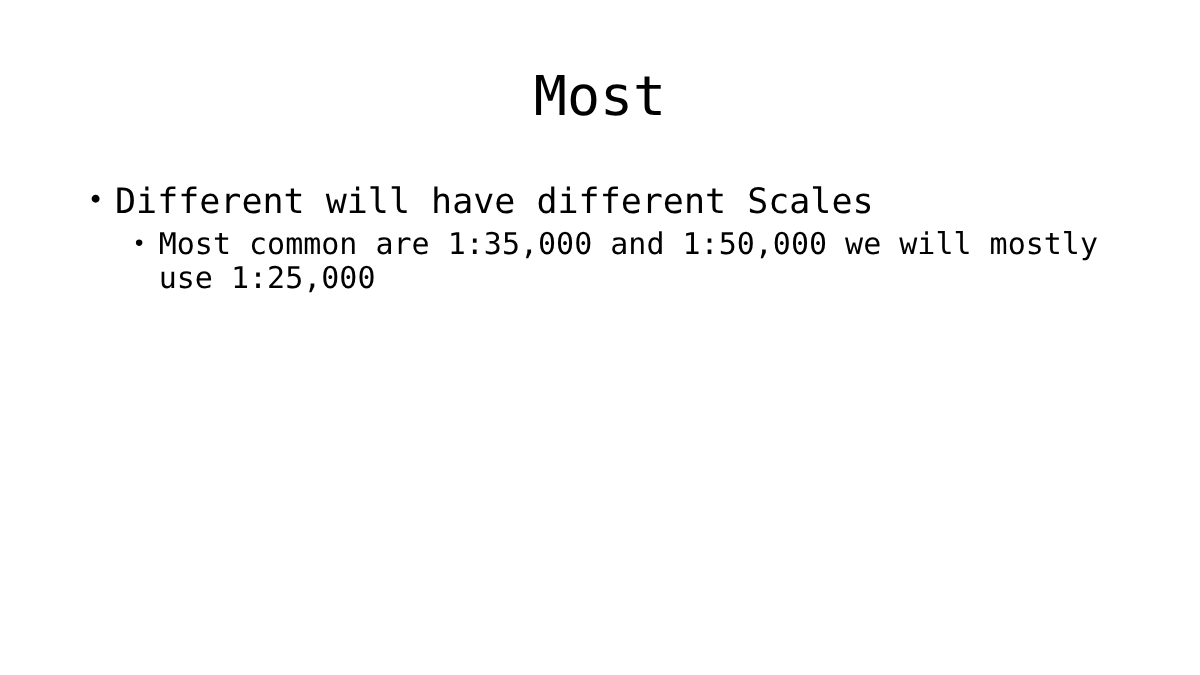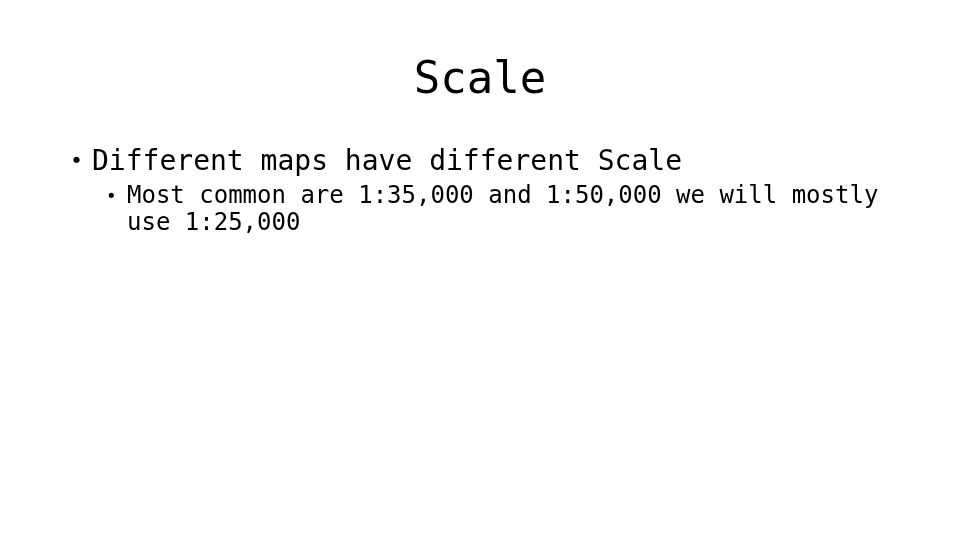--- a/index.html
+++ b/index.html
@@ -95,27 +95,27 @@
 
   .bullet-text {
     display: block;
   }
 </style>
 </head>
 <body>
 
 <div class="slide">
 
-  <div class="slide-title">Scale</div>
+  <div class="slide-title">Most</div>
 
   <div class="body-block">
 
     <div class="bullet-l1">
       <span class="marker">•</span>
-      <span class="bullet-text">Different maps have different Scale</span>
+      <span class="bullet-text">Different will have different Scales</span>
     </div>
 
     <div class="bullet-l2">
       <span class="marker">•</span>
       <span class="bullet-text">Most common are 1:35,000 and 1:50,000 we will mostly use 1:25,000</span>
     </div>
 
   </div>
 
 </div>

